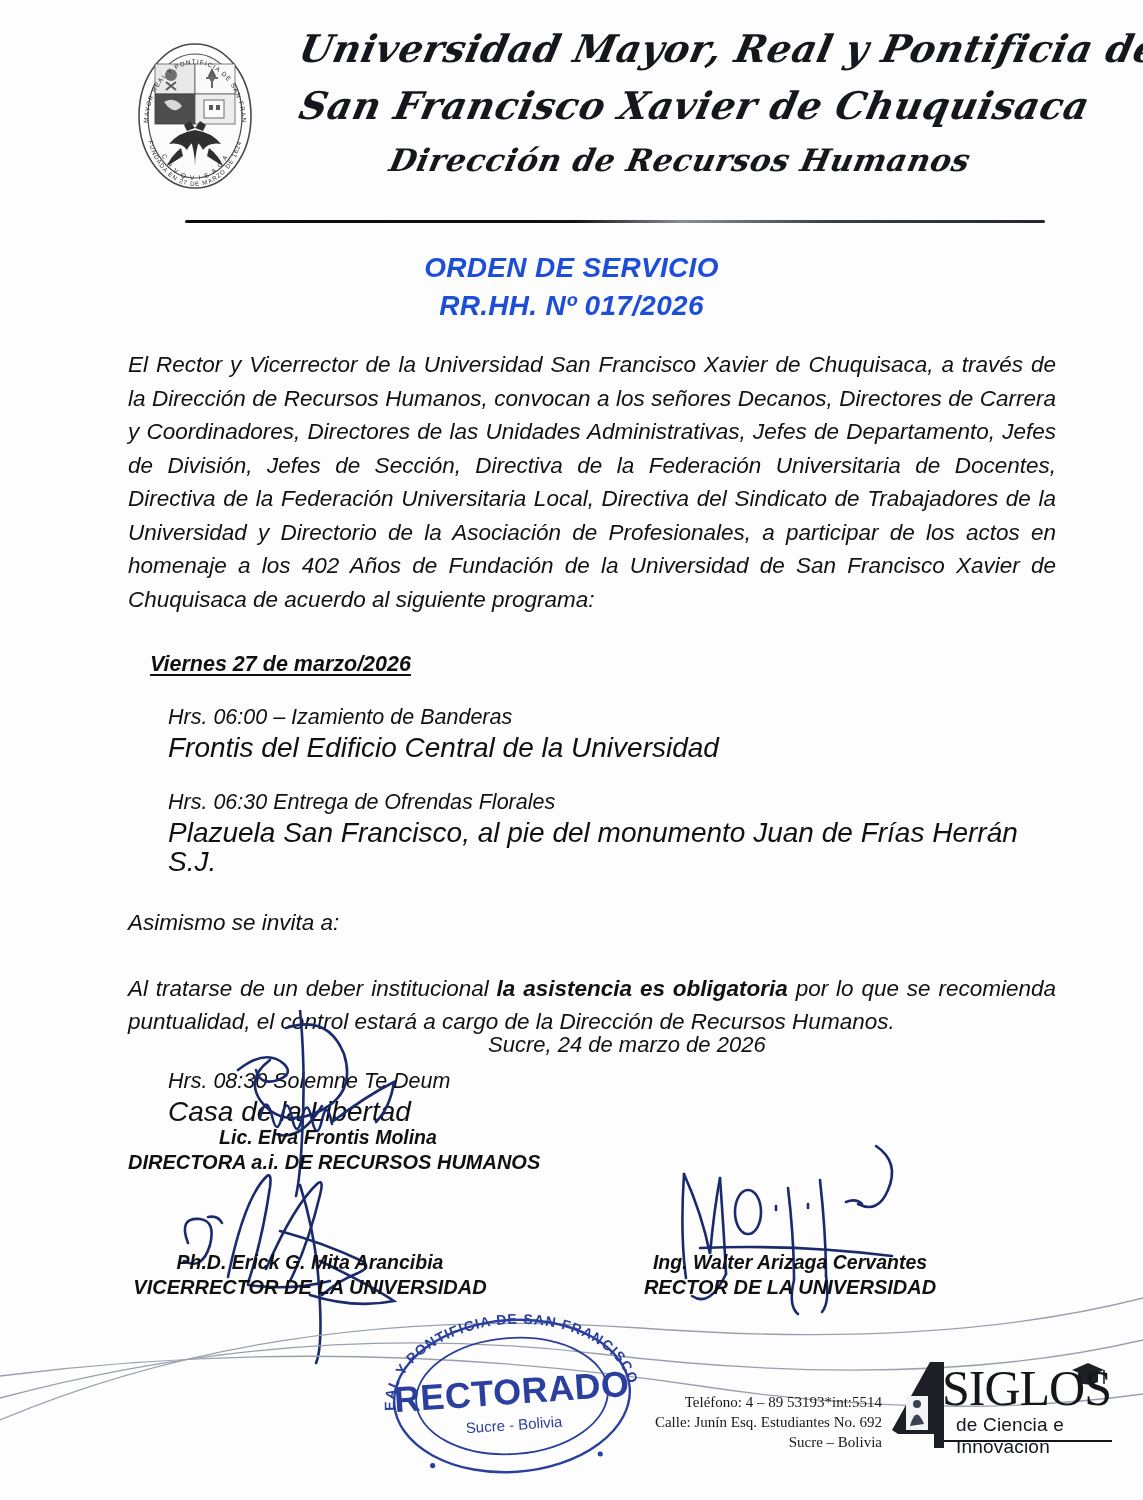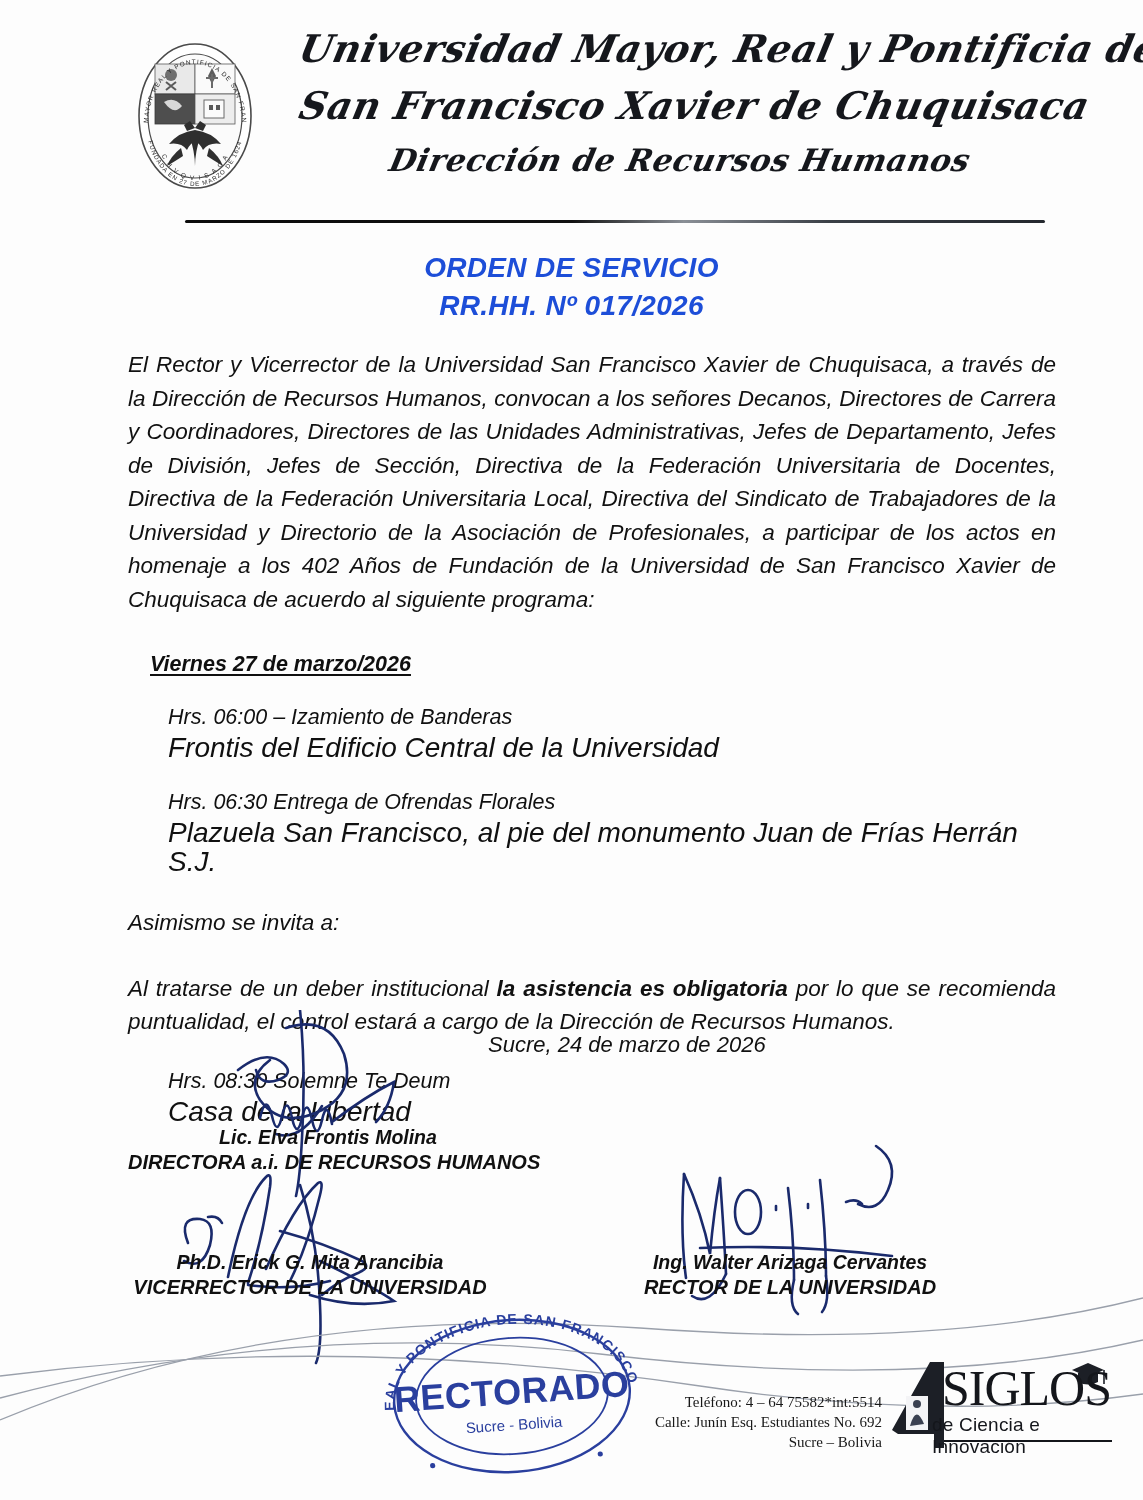--- a/index.html
+++ b/index.html
@@ -110,21 +110,21 @@
   }
 
   .siglos { position:absolute; left:884px; top:1356px; width:230px; height:100px; }
   .siglos-word {
     position:absolute; left:58px; top:6px;
     font-family:"Liberation Serif", serif;
     font-size:50px; font-weight:400; letter-spacing:-1px;
     color:#14161b; line-height:52px;
   }
   .siglos-sub {
-    position:absolute; left:48px; top:58px;
+    position:absolute; left:72px; top:58px;
     font-family:"Liberation Sans", sans-serif;
     font-size:19px; color:#14161b; letter-spacing:0.2px;
   }
   .siglos-rule {
     position:absolute; left:60px; top:84px; width:168px; height:2px; background:#14161b;
   }
 </style>
 </head>
 <body>
 
@@ -301,21 +301,21 @@
         </text>
         <text x="144" y="108" font-family="'Liberation Sans',sans-serif" font-size="36" font-weight="700" fill="#2a3f9e" text-anchor="middle" letter-spacing="0.5">RECTORADO</text>
         <text x="144" y="134" font-family="'Liberation Sans',sans-serif" font-size="15" fill="#2a3f9e" text-anchor="middle">Sucre - Bolivia</text>
         <circle cx="60" cy="164" r="2.6" fill="#2a3f9e"></circle>
         <circle cx="228" cy="164" r="2.6" fill="#2a3f9e"></circle>
       </g>
     </svg>
   </div>
 
   <div class="contact">
-    <div>Teléfono: 4 – 64 75582*int:5514</div>
+    <div>Teléfono: 4 – 89 53193*int:5514</div>
     <div>Calle: Junín Esq. Estudiantes No. 692</div>
     <div>Sucre – Bolivia</div>
   </div>
 
   <div class="siglos">
     <svg viewBox="0 0 230 100" width="230" height="100" style="position:absolute;left:0;top:0;">
       <path d="M46,6 L8,74 L14,78 L50,78 L50,92 L60,92 L60,6 Z" fill="#1c1f26"></path>
       <rect x="22" y="40" width="22" height="34" fill="#f4f4f6"></rect>
       <path d="M26,70 q6,-22 14,-2 z" fill="#3a4050"></path>
       <circle cx="33" cy="48" r="4" fill="#3a4050"></circle>

